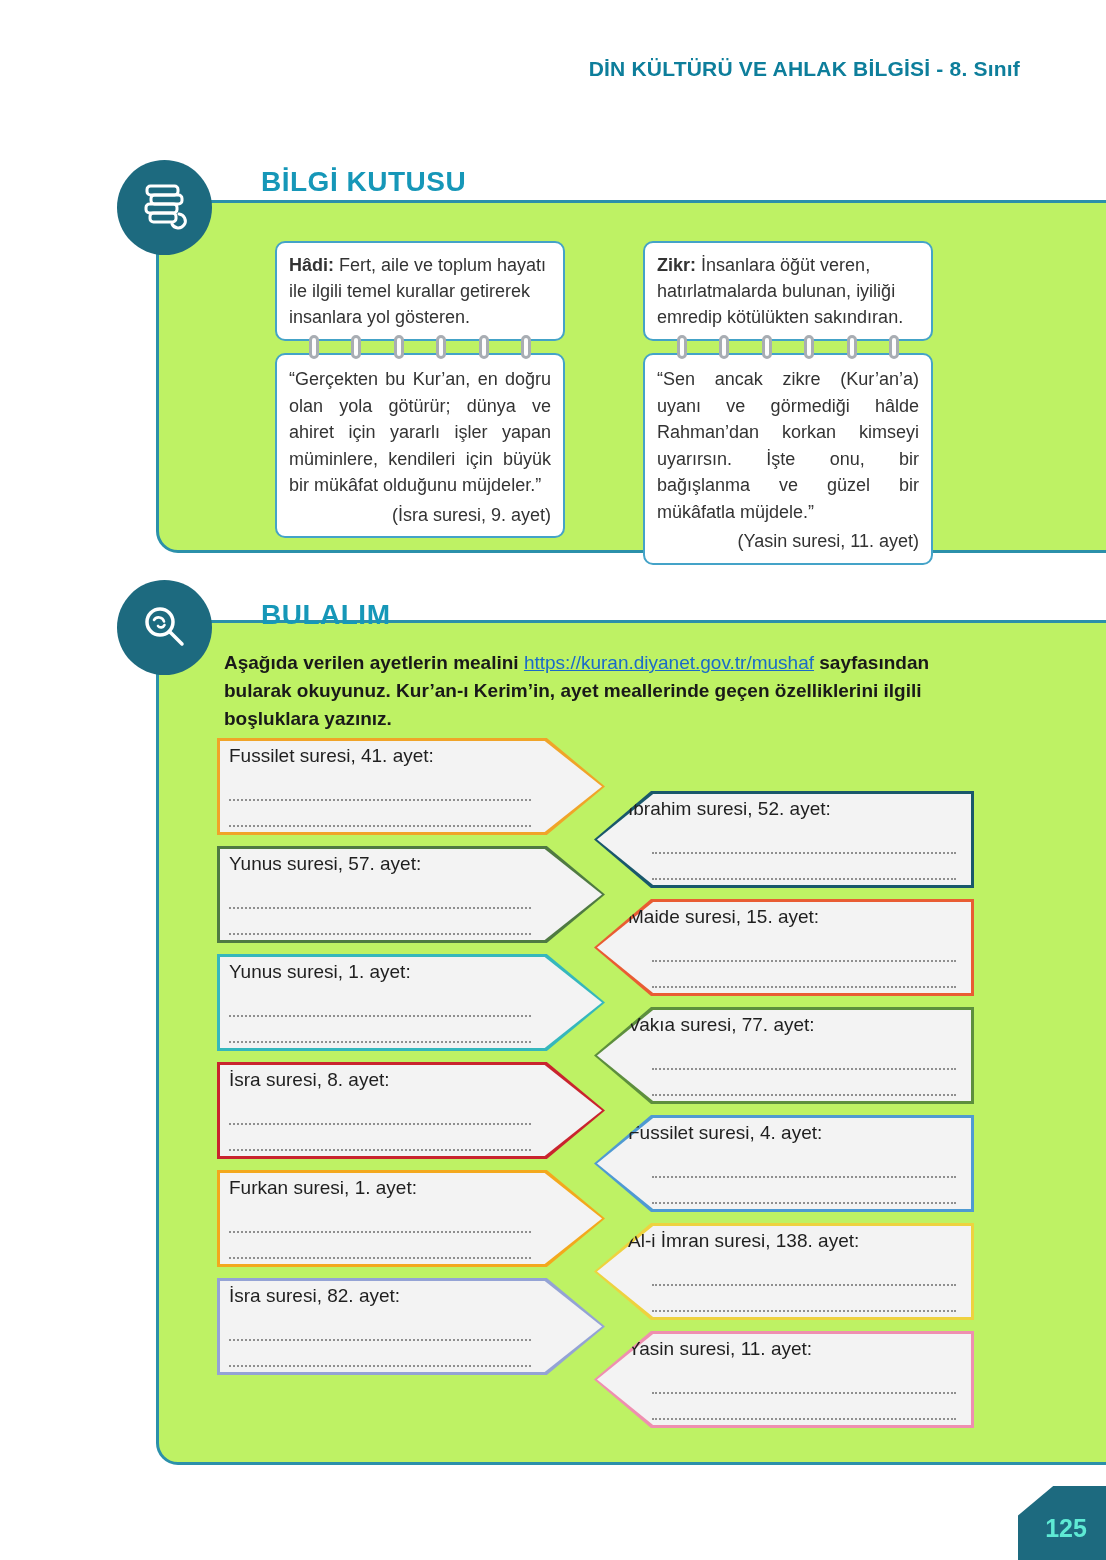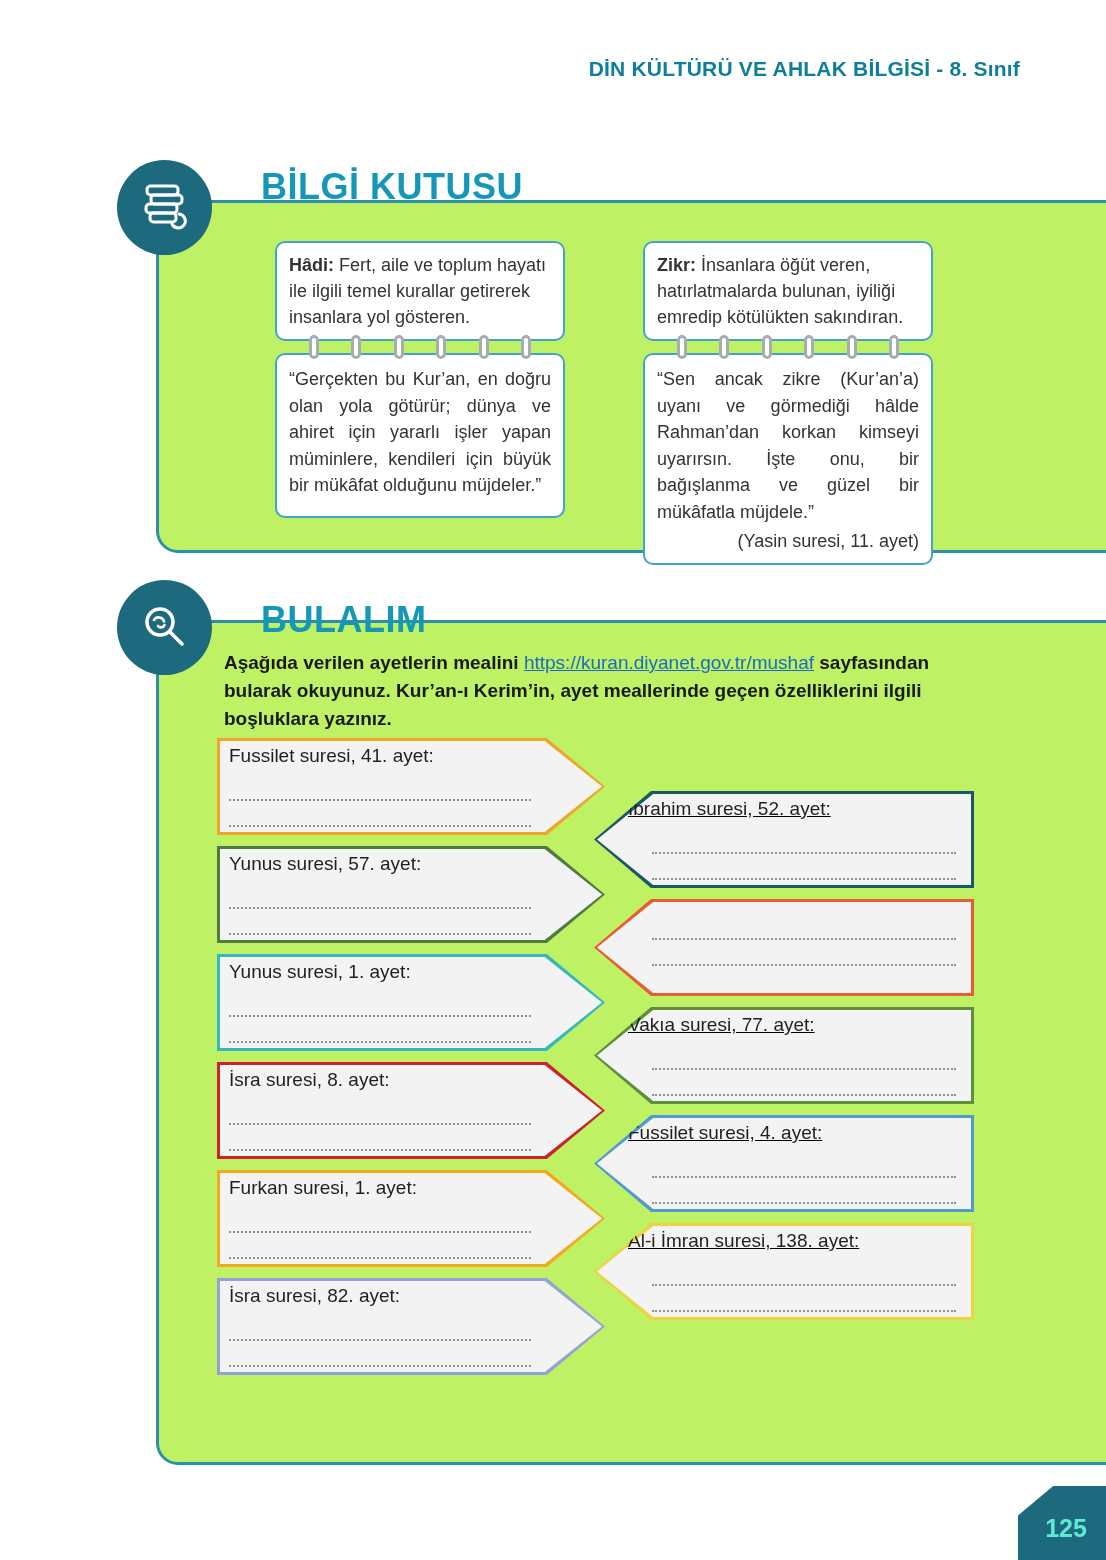--- a/index.html
+++ b/index.html
@@ -30,21 +30,21 @@
   .section-icon {
     position: absolute; left: 117px; width: 95px; height: 95px;
     border-radius: 50%; background: var(--teal_dark, #1d6a7f);
     display: flex; align-items: center; justify-content: center; z-index: 3;
   }
   #bilgi-icon   { top: 160px; }
   #bulalim-icon { top: 580px; }
 
   .section-heading {
     position: absolute; left: 261px;
-    font-size: 36px; font-weight: bold; color: var(--teal_heading, #1697b8);
+    font-size: 28px; font-weight: bold; color: var(--teal_heading, #1697b8);
     letter-spacing: 0.5px; z-index: 3;
   }
   #bilgi-heading   { top: 166px; }
   #bulalim-heading { top: 599px; }
 
   
   .note-card { position: absolute; top: 38px; width: 290px; }
   .card-1 { left: 116px; }
   .card-2 { left: 484px; }
   .note-top {
@@ -84,21 +84,21 @@
   
   .arrows-area { position: absolute; left: 0; top: 115px; width: 860px; height: 692px; }
   .arrow { position: absolute; height: 97px; background: var(--c, #888); }
   .arrow-left  { left: 58px;  width: 388px; clip-path: polygon(0 0, 85% 0, 100% 50%, 85% 100%, 0 100%); }
   .arrow-right { left: 435px; width: 380px; clip-path: polygon(15% 0, 100% 0, 100% 100%, 15% 100%, 0 50%); }
   .arrow-fill  { position: absolute; inset: 3px; background: #f3f3f3; }
   .arrow-left  .arrow-fill { clip-path: polygon(0 0, 85% 0, 100% 50%, 85% 100%, 0 100%); }
   .arrow-right .arrow-fill { clip-path: polygon(15% 0, 100% 0, 100% 100%, 15% 100%, 0 50%); }
   .arrow-content { position: absolute; inset: 0; }
   .arrow-left  .arrow-content { padding: 7px 74px 0 12px; }
-  .arrow-right .arrow-content { padding: 7px 18px 0 34px; text-decoration: underline; }
+  .arrow-right .arrow-content { padding: 7px 18px 0 34px; }
   .arrow-label { font-size: 19px; color: #1f1f1f; }
   .arrow-lines { margin-top: 8px; }
   .arrow-right .arrow-lines { margin-left: 24px; }
   .dotted-line { height: 26px; border-bottom: 2px dotted #8f8f8f; }
 
   
   .page-num-shape {
     position: absolute; right: 0; bottom: 0; width: 88px; height: 74px;
     background: var(--teal_dark, #1d6a7f);
     clip-path: polygon(0 100%, 0 40%, 40% 0, 100% 0, 100% 100%);
@@ -131,20 +131,21 @@
       <div class="note-rings">
         <span class="ring"></span>
           <span class="ring"></span>
           <span class="ring"></span>
           <span class="ring"></span>
           <span class="ring"></span>
           <span class="ring"></span>
       </div>
       <div class="note-bottom">
         <div class="note-quote">“Gerçekten bu Kur’an, en doğru olan yola götürür; dünya ve ahiret için yararlı işler yapan müminlere, kendileri için büyük bir mükâfat olduğunu müjdeler.”</div>
+        <div class="note-source">(İsra suresi, 9. ayet)</div>
       </div>
     </div>
 
     <div class="note-card card-2">
       <div class="note-top"><b>Zikr:</b><span> İnsanlara öğüt veren, hatırlatmalarda bulunan, iyiliği emredip kötülükten sakındıran.</span></div>
       <div class="note-rings">
         <span class="ring"></span>
           <span class="ring"></span>
           <span class="ring"></span>
           <span class="ring"></span>
@@ -239,20 +240,21 @@
             <div class="arrow-label">İbrahim suresi, 52. ayet:</div>
             <div class="arrow-lines">
               <div class="dotted-line"></div>
               <div class="dotted-line"></div>
             </div>
           </div>
         </div>
         <div class="arrow arrow-right" style="--c: #e95c33; top: 161px;">
           <div class="arrow-fill"></div>
           <div class="arrow-content">
+            <div class="arrow-label">Maide suresi, 15. ayet:</div>
             <div class="arrow-lines">
               <div class="dotted-line"></div>
               <div class="dotted-line"></div>
             </div>
           </div>
         </div>
         <div class="arrow arrow-right" style="--c: #5d8f3d; top: 269px;">
           <div class="arrow-fill"></div>
           <div class="arrow-content">
             <div class="arrow-label">Vakıa suresi, 77. ayet:</div>
@@ -269,20 +271,30 @@
             <div class="arrow-lines">
               <div class="dotted-line"></div>
               <div class="dotted-line"></div>
             </div>
           </div>
         </div>
         <div class="arrow arrow-right" style="--c: #eed23f; top: 485px;">
           <div class="arrow-fill"></div>
           <div class="arrow-content">
             <div class="arrow-label">Al-i İmran suresi, 138. ayet:</div>
+            <div class="arrow-lines">
+              <div class="dotted-line"></div>
+              <div class="dotted-line"></div>
+            </div>
+          </div>
+        </div>
+        <div class="arrow arrow-right" style="--c: #ef8fb0; top: 593px;">
+          <div class="arrow-fill"></div>
+          <div class="arrow-content">
+            <div class="arrow-label">Yasin suresi, 11. ayet:</div>
             <div class="arrow-lines">
               <div class="dotted-line"></div>
               <div class="dotted-line"></div>
             </div>
           </div>
         </div>
       </div>
   </div>
 
   <div class="page-num-shape">

